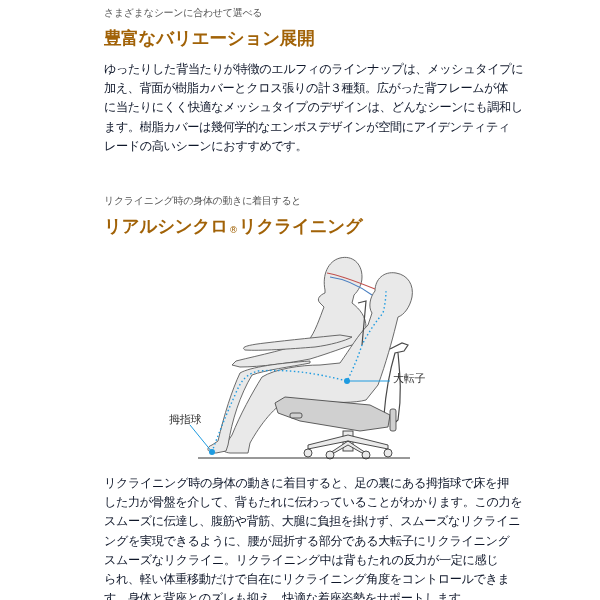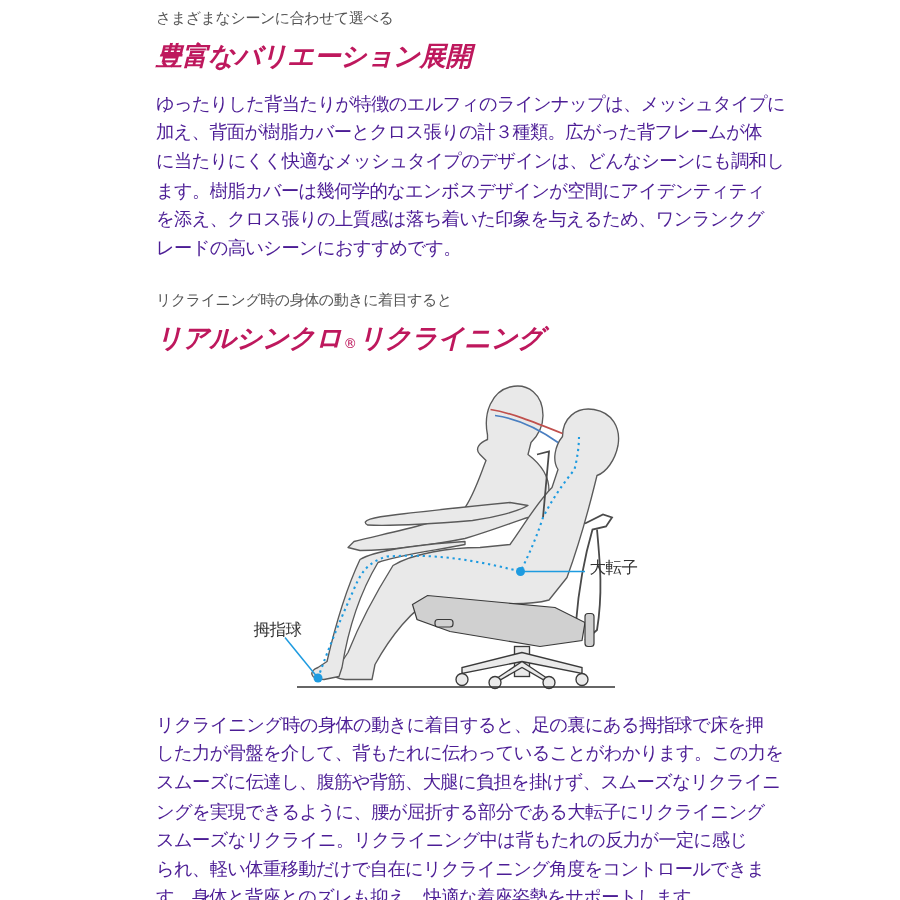--- a/index.html
+++ b/index.html
@@ -23,36 +23,35 @@
     .subtitle {
       font-size: 10px;
       color: #555555;
       line-height: 18px;
       white-space: nowrap;
       letter-spacing: -0.3px;
     }
     .title {
       font-size: 17.5px;
       font-weight: bold;
-      color: #be185d;
+      color: #a16207;
       line-height: 24px;
       white-space: nowrap;
       letter-spacing: -0.2px;
-      font-style: italic;
     }
     .title .reg {
       font-size: 9px;
       font-weight: normal;
       vertical-align: -1px;
       margin: 0 1px;
     }
     .body-text {
       font-size: 12.2px;
       line-height: 19.2px;
-      color: #4c1d95;
+      color: #0f172a;
       letter-spacing: -0.45px;
     }
     .body-text .line {
       display: block;
       white-space: nowrap;
     }
     #sec1 { top: 4px; }
     #sec1 .title { margin-top: 4px; }
     #para1 { top: 60px; }
     #sec2 { top: 192px; }
@@ -81,21 +80,20 @@
 <div class="section" id="sec1">
   <div class="subtitle">さまざまなシーンに合わせて選べる</div>
   <div class="title">豊富なバリエーション展開</div>
 </div>
 
 <div class="section body-text" id="para1">
   <span class="line">ゆったりした背当たりが特徴のエルフィのラインナップは、メッシュタイプに</span>
   <span class="line">加え、背面が樹脂カバーとクロス張りの計３種類。広がった背フレームが体</span>
   <span class="line">に当たりにくく快適なメッシュタイプのデザインは、どんなシーンにも調和し</span>
   <span class="line">ます。樹脂カバーは幾何学的なエンボスデザインが空間にアイデンティティ</span>
-  <span class="line">を添え、クロス張りの上質感は落ち着いた印象を与えるため、ワンランクグ</span>
   <span class="line">レードの高いシーンにおすすめです。</span>
 </div>
 
 <div class="section" id="sec2">
   <div class="subtitle">リクライニング時の身体の動きに着目すると</div>
   <div class="title">
     <span>リアルシンクロ</span><span class="reg">®</span><span>リクライニング</span>
   </div>
 </div>
 

